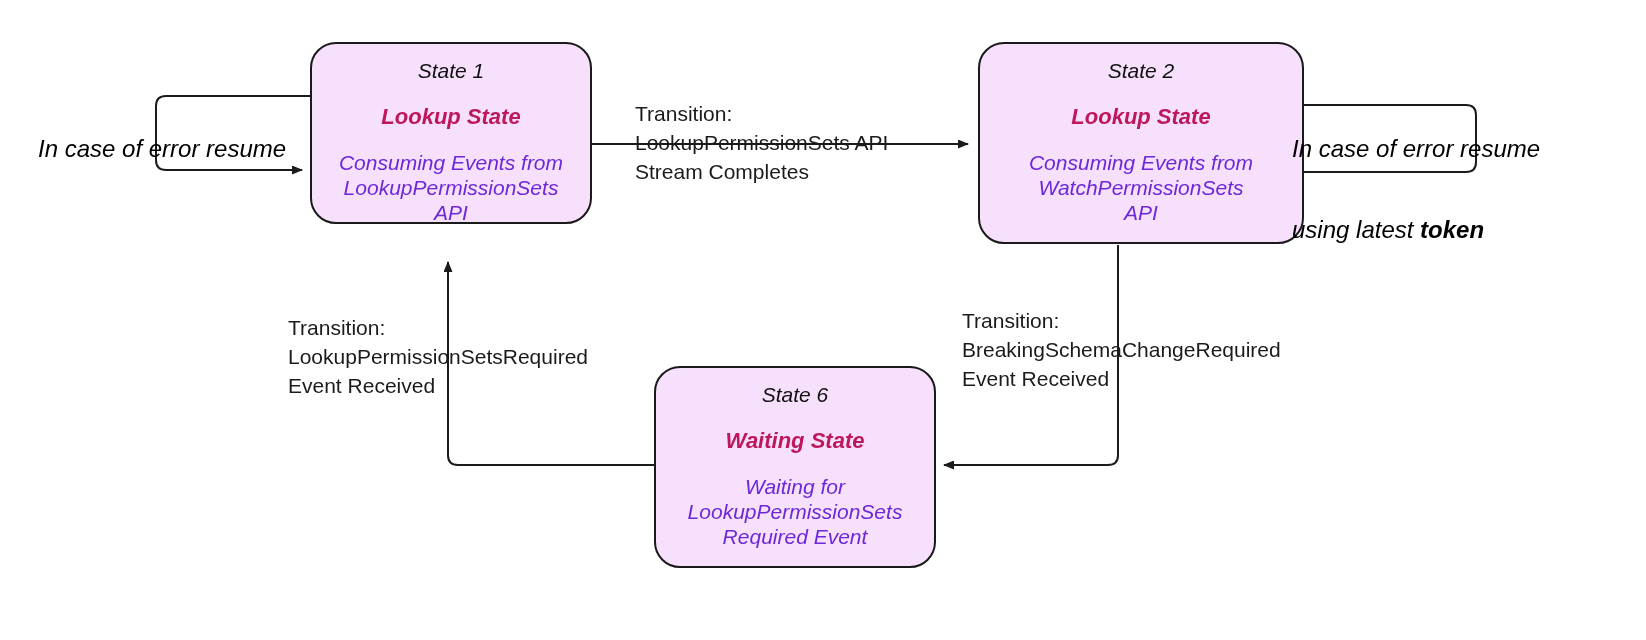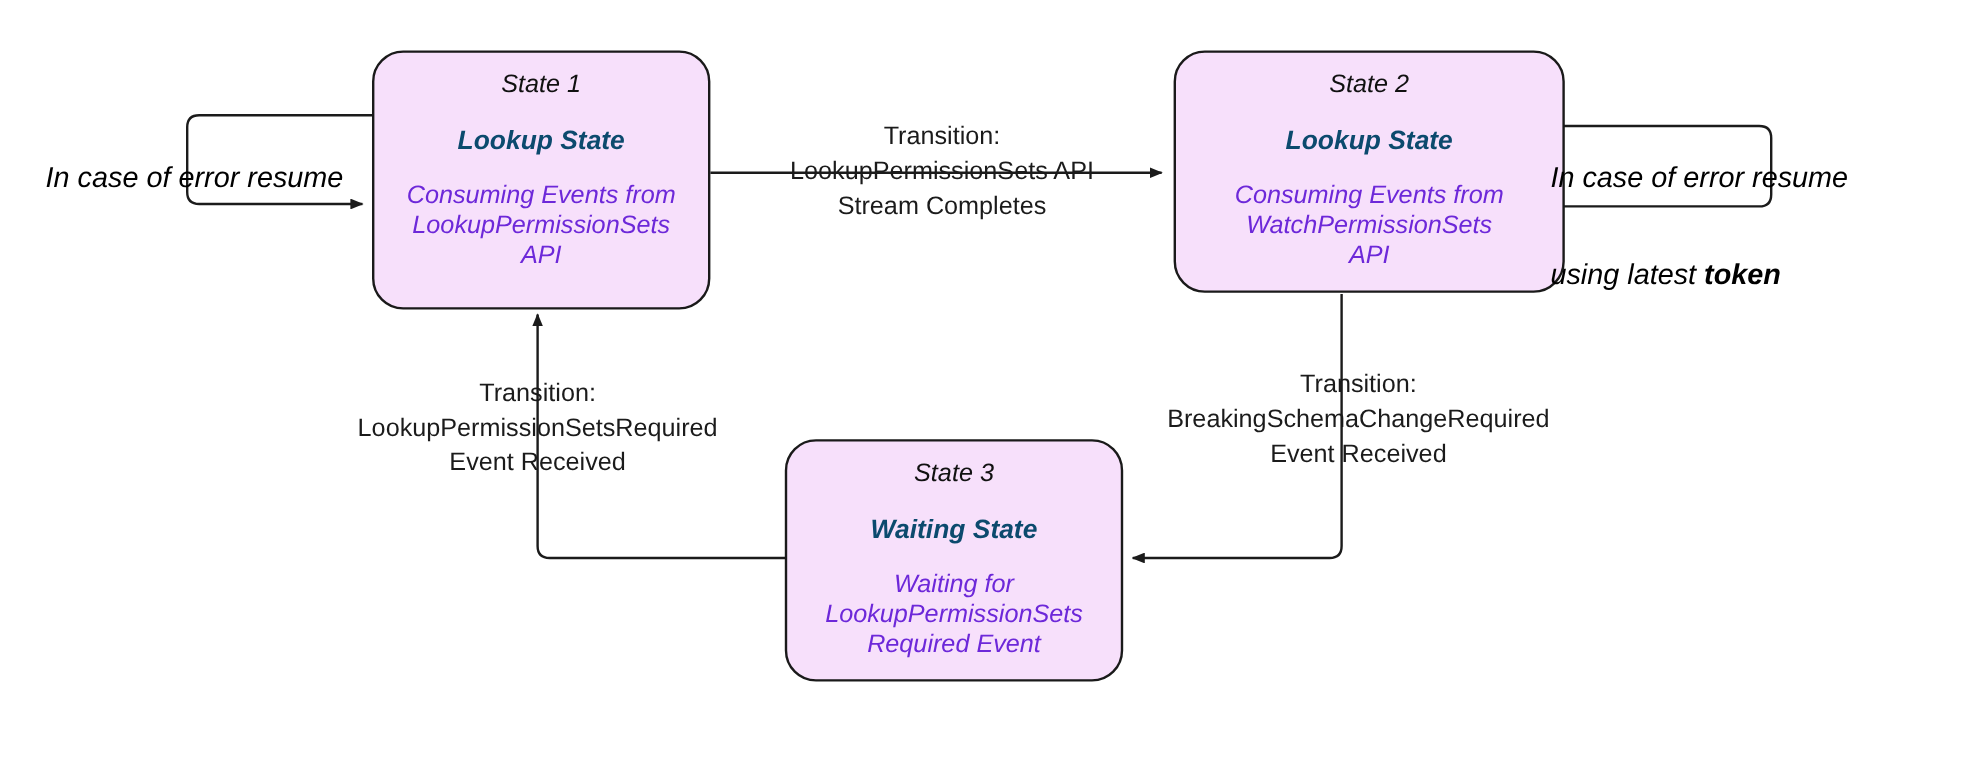--- a/index.html
+++ b/index.html
@@ -44,37 +44,37 @@
     font-size: 21px;
     line-height: 26px;
     color: #111111;
     margin-top: 4px;
   }
   .state-title {
     font-style: italic;
     font-weight: bold;
     font-size: 22px;
     line-height: 26px;
-    color: #0c4a6e;
+    color: #be185d;
     margin-top: 20px;
   }
   .state-desc {
     font-style: italic;
     font-size: 21px;
     line-height: 25px;
     color: #6d28d9;
     margin-top: 20px;
     white-space: pre-line;
   }
   .edge-label {
     position: absolute;
     font-size: 21px;
     line-height: 29px;
     color: #1b1b1b;
-    text-align: center;
+    text-align: left;
     white-space: pre-line;
     background: transparent;
   }
   .loop-note {
     position: absolute;
     font-style: italic;
     font-size: 24px;
     line-height: 27px;
     color: #000000;
     white-space: pre-line;
@@ -110,38 +110,38 @@
 
     <g>
       <path d="M 655,465 L 458,465 Q 448,465 448,455 L 448,262" stroke="#1b1b1b" stroke-width="2" fill="none" marker-end="url(#arrowhead)"></path>
     </g>
 
     <g>
       <path d="M 1118,245 L 1118,455 Q 1118,465 1108,465 L 944,465" stroke="#1b1b1b" stroke-width="2" fill="none" marker-end="url(#arrowhead)"></path>
     </g>
   </svg>
 
-  <div class="state-node" style="left:310px; top:42px; width:282px; height:216px;">
+  <div class="state-node" style="left:310px; top:42px; width:282px; height:182px;">
     <div class="state-index">State 1</div>
     <div class="state-title">Lookup State</div>
     <div class="state-desc">Consuming Events from
 LookupPermissionSets
 API</div>
   </div>
 
   <div class="state-node" style="left:978px; top:42px; width:326px; height:202px;">
     <div class="state-index">State 2</div>
     <div class="state-title">Lookup State</div>
     <div class="state-desc">Consuming Events from
 WatchPermissionSets
 API</div>
   </div>
 
   <div class="state-node" style="left:654px; top:366px; width:282px; height:202px;">
-    <div class="state-index">State 3</div>
+    <div class="state-index">State 6</div>
     <div class="state-title">Waiting State</div>
     <div class="state-desc">Waiting for
 LookupPermissionSets
 Required Event</div>
   </div>
 
   <div class="edge-label" style="left:635px; top:99px; width:300px;">Transition:
 LookupPermissionSets API
 Stream Completes</div>
 

